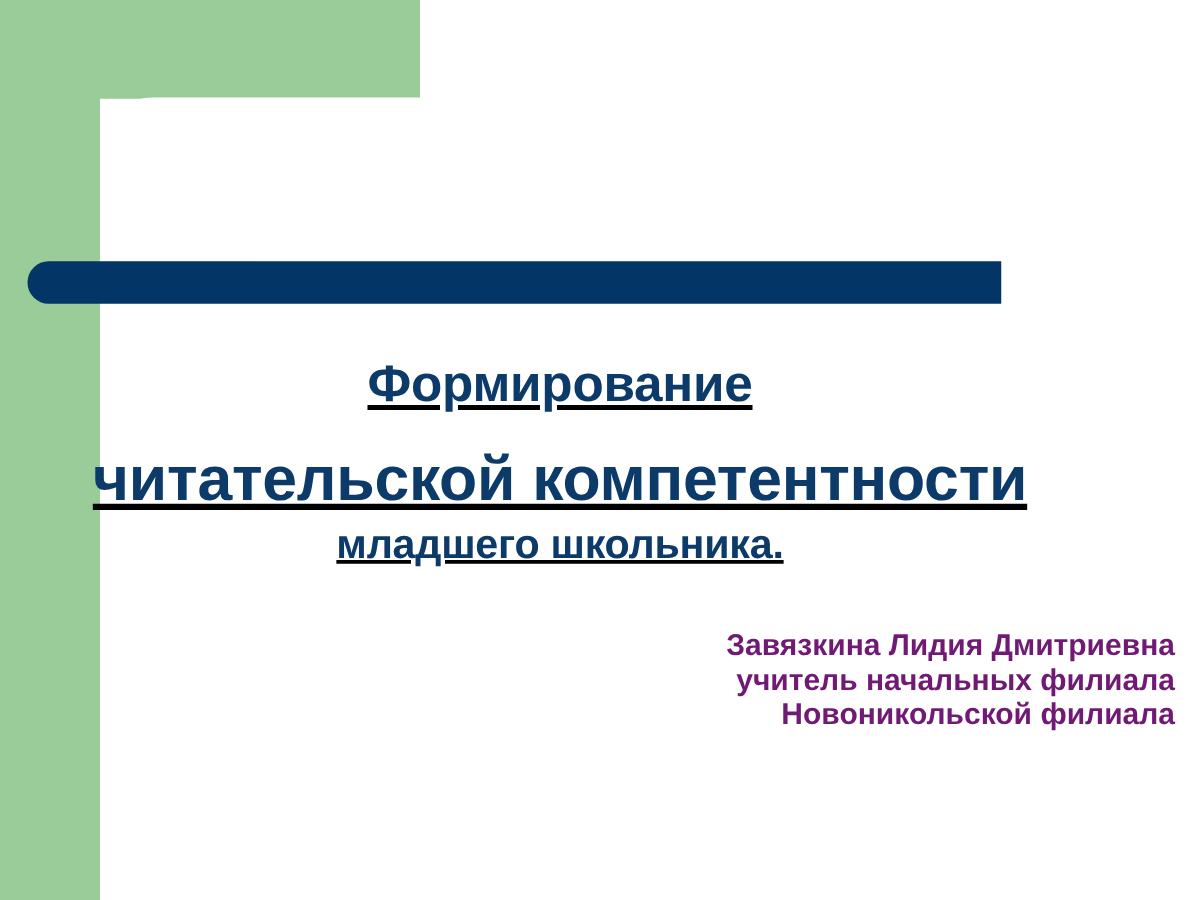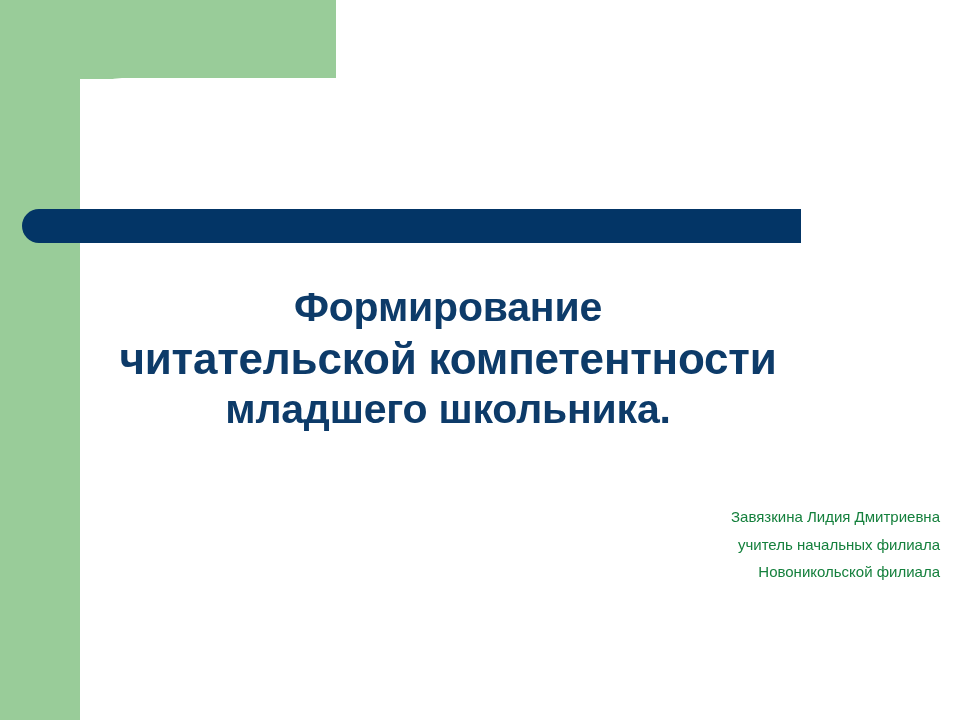--- a/index.html
+++ b/index.html
@@ -56,20 +56,21 @@
     border-bottom-left-radius: 17px;
   }
 
   
   .title-block {
     position: absolute;
     left: 38px;
     top: 282px;
     width: 820px;
     text-align: center;
+    text-decoration: underline;
   }
   .title-line {
     display: block;
     color: #0d3b69;
     font-weight: bold;
     font-size: 41px;
     line-height: 51px;
     letter-spacing: -0.2px;
     white-space: nowrap;
   }
@@ -80,41 +81,41 @@
   
   .subtitle-block {
     position: absolute;
     right: 20px;
     top: 503px;
     width: 520px;
     text-align: right;
   }
   .subtitle-line {
     display: block;
-    color: #15803d;
-    font-weight: normal;
-    font-size: 15px;
+    color: #701a75;
+    font-weight: bold;
+    font-size: 24px;
     line-height: 27.5px;
     white-space: nowrap;
   }
 </style>
 </head>
 <body>
 
 <div class="slide">
 
   <div class="green-band"></div>
   <div class="green-top-block"></div>
   <div class="white-panel"></div>
   <div class="navy-bar"></div>
 
   <div class="title-block">
     <span class="title-line line-1" style="font-size: 41px;">Формирование</span>
-    <span class="title-line line-2" style="font-size: 44px;">читательской компетентности</span>
-    <span class="title-line line-3" style="font-size: 41px;">младшего школьника.</span>
+    <span class="title-line line-2" style="font-size: 50px; margin-top: 25px;">читательской компетентности</span>
+    <span class="title-line line-3" style="font-size: 33px;">младшего школьника.</span>
   </div>
 
   <div class="subtitle-block">
     <span class="subtitle-line">Завязкина Лидия Дмитриевна</span>
     <span class="subtitle-line">учитель начальных филиала</span>
     <span class="subtitle-line">Новоникольской филиала</span>
   </div>
 
 </div>
 

